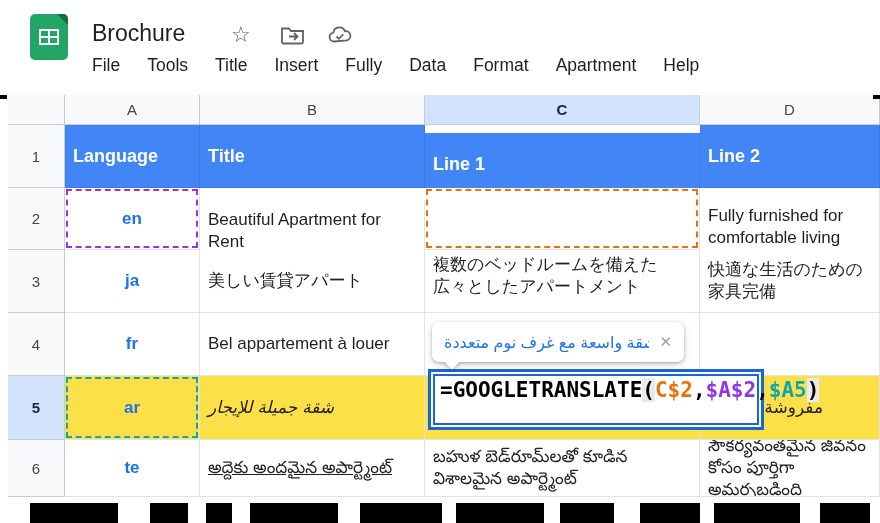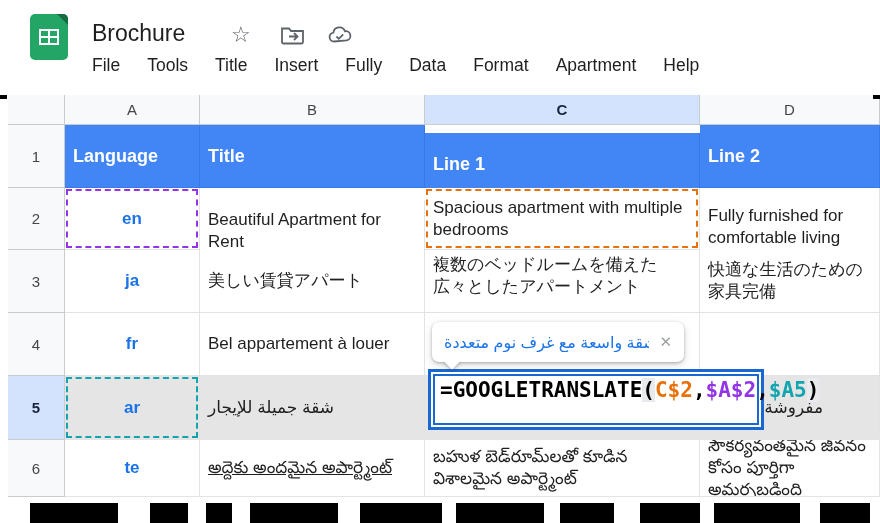--- a/index.html
+++ b/index.html
@@ -23,21 +23,21 @@
   .hd{position:absolute;box-sizing:border-box;background:#F8F9FA;border-right:1px solid #C9CCCE;border-bottom:1px solid #C9CCCE;
       display:flex;align-items:center;justify-content:center;font-size:15px;color:#444746;}
   .hd.sel{background:#D3E3FD;color:#18233E;font-weight:700;}
   
   .cell{position:absolute;box-sizing:border-box;background:#fff;border-right:1px solid #E2E3E3;border-bottom:1px solid #E2E3E3;
         font-size:17px;line-height:22px;color:#1F1F1F;display:flex;align-items:center;padding:4px 8px;overflow:hidden;}
   .hrow{background:#4285F4;border-right:1px solid #3B78E7;border-bottom:1px solid #3B78E7;color:#fff;font-weight:700;font-size:18px;}
   .lang{justify-content:center;color:#1A73E8;font-weight:700;}
   .align-top{align-items:flex-start;}
   .nowrap{white-space:nowrap;}
-  .r5{background:#e5e5e5;}
+  .r5{background:#fde047;}
   .dash{position:absolute;inset:1px;border:2px dashed;pointer-events:none;}
   .dash-purple{border-color:#9334E6;}
   .dash-orange{border-color:#E8710A;}
   .dash-teal{border-color:#12A4AF;}
   
   .editor{position:absolute;left:428px;top:369px;width:336px;height:61px;box-sizing:border-box;
           border:3px solid #1967D2;background:#fff;padding:2px;z-index:5;}
   .editor-inner{width:100%;height:100%;box-sizing:border-box;border:2px solid #1967D2;padding:2px 5px;}
   .formula{font-family:"DejaVu Sans Mono","Liberation Mono",monospace;font-size:21px;font-weight:700;white-space:nowrap;color:#000;}
   .paren{background:#E8EAED;}
@@ -102,40 +102,39 @@
 <div class="cell hrow" style="left:200px;top:125px;width:225px;height:63px;">Title</div>
 <div class="cell hrow" style="left:425px;top:125px;width:275px;height:63px;margin-top:8px;">Line 1</div>
 <div class="cell hrow" style="left:700px;top:125px;width:180px;height:63px;">Line 2</div>
 
 <div class="cell lang" style="left:65px;top:188px;width:135px;height:62px;">
   <span>en</span>
   <div class="dash dash-purple"></div>
 </div>
 <div class="cell" style="left:200px;top:188px;width:225px;height:62px;margin-top:12px;">Beautiful Apartment for Rent</div>
 <div class="cell" style="left:425px;top:188px;width:275px;height:62px;">
-  <span>Spacious apartment with multiple bedrooms</span>
   <div class="dash dash-orange"></div>
 </div>
 <div class="cell" style="left:700px;top:188px;width:180px;height:78px;">Fully furnished for comfortable living</div>
 
 <div class="cell lang" style="left:65px;top:250px;width:135px;height:63px;">ja</div>
 <div class="cell" style="left:200px;top:250px;width:225px;height:63px;">美しい賃貸アパート</div>
 <div class="cell align-top" style="left:425px;top:250px;width:275px;height:63px;">複数のベッドルームを備えた広々としたアパートメント</div>
 <div class="cell" style="left:700px;top:250px;width:180px;height:63px;">快適な生活のための家具完備</div>
 
 <div class="cell lang" style="left:65px;top:313px;width:135px;height:63px;text-align:right;">fr</div>
 <div class="cell nowrap" style="left:200px;top:313px;width:225px;height:63px;">Bel appartement à louer</div>
 <div class="cell" style="left:425px;top:313px;width:275px;height:63px;"></div>
 <div class="cell" style="left:700px;top:313px;width:180px;height:63px;"></div>
 
 <div class="cell lang r5" style="left:65px;top:376px;width:135px;height:64px;">
   <span>ar</span>
   <div class="dash dash-teal"></div>
 </div>
-<div class="cell r5" style="left:200px;top:376px;width:225px;height:64px;">
+<div class="cell r5" style="left:200px;top:376px;width:225px;height:64px;font-style:italic;">
   <span class="nowrap">شقة جميلة للإيجار</span>
 </div>
 <div class="cell r5" style="left:425px;top:376px;width:275px;height:64px;"></div>
 <div class="cell r5" style="left:700px;top:376px;width:180px;height:64px;">
   <span class="nowrap">مفروشة بالكامل</span>
 </div>
 
 <div class="cell lang" style="left:65px;top:440px;width:135px;height:57px;">te</div>
 <div class="cell nowrap" style="left:200px;top:440px;width:225px;height:57px;text-decoration:underline;">అద్దెకు అందమైన అపార్ట్మెంట్</div>
 <div class="cell" style="left:425px;top:440px;width:275px;height:57px;">బహుళ బెడ్‌రూమ్‌లతో కూడిన విశాలమైన అపార్ట్మెంట్</div>

